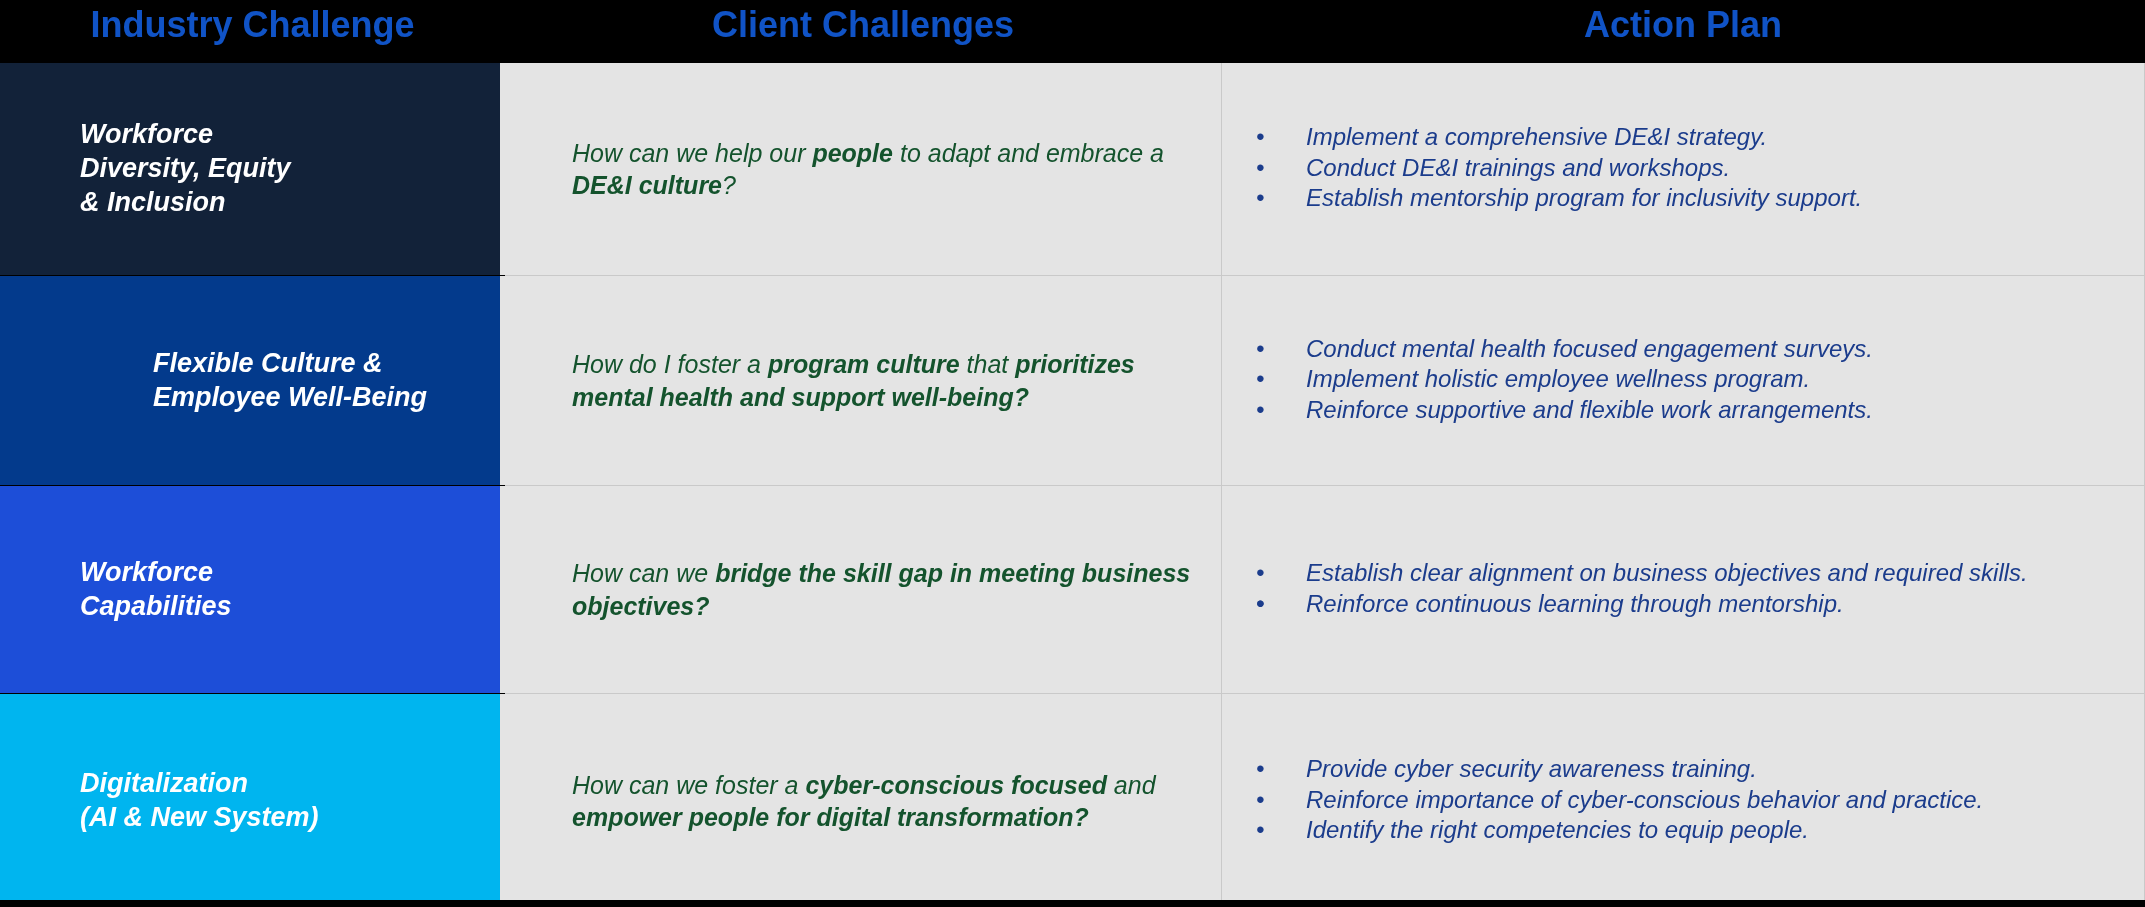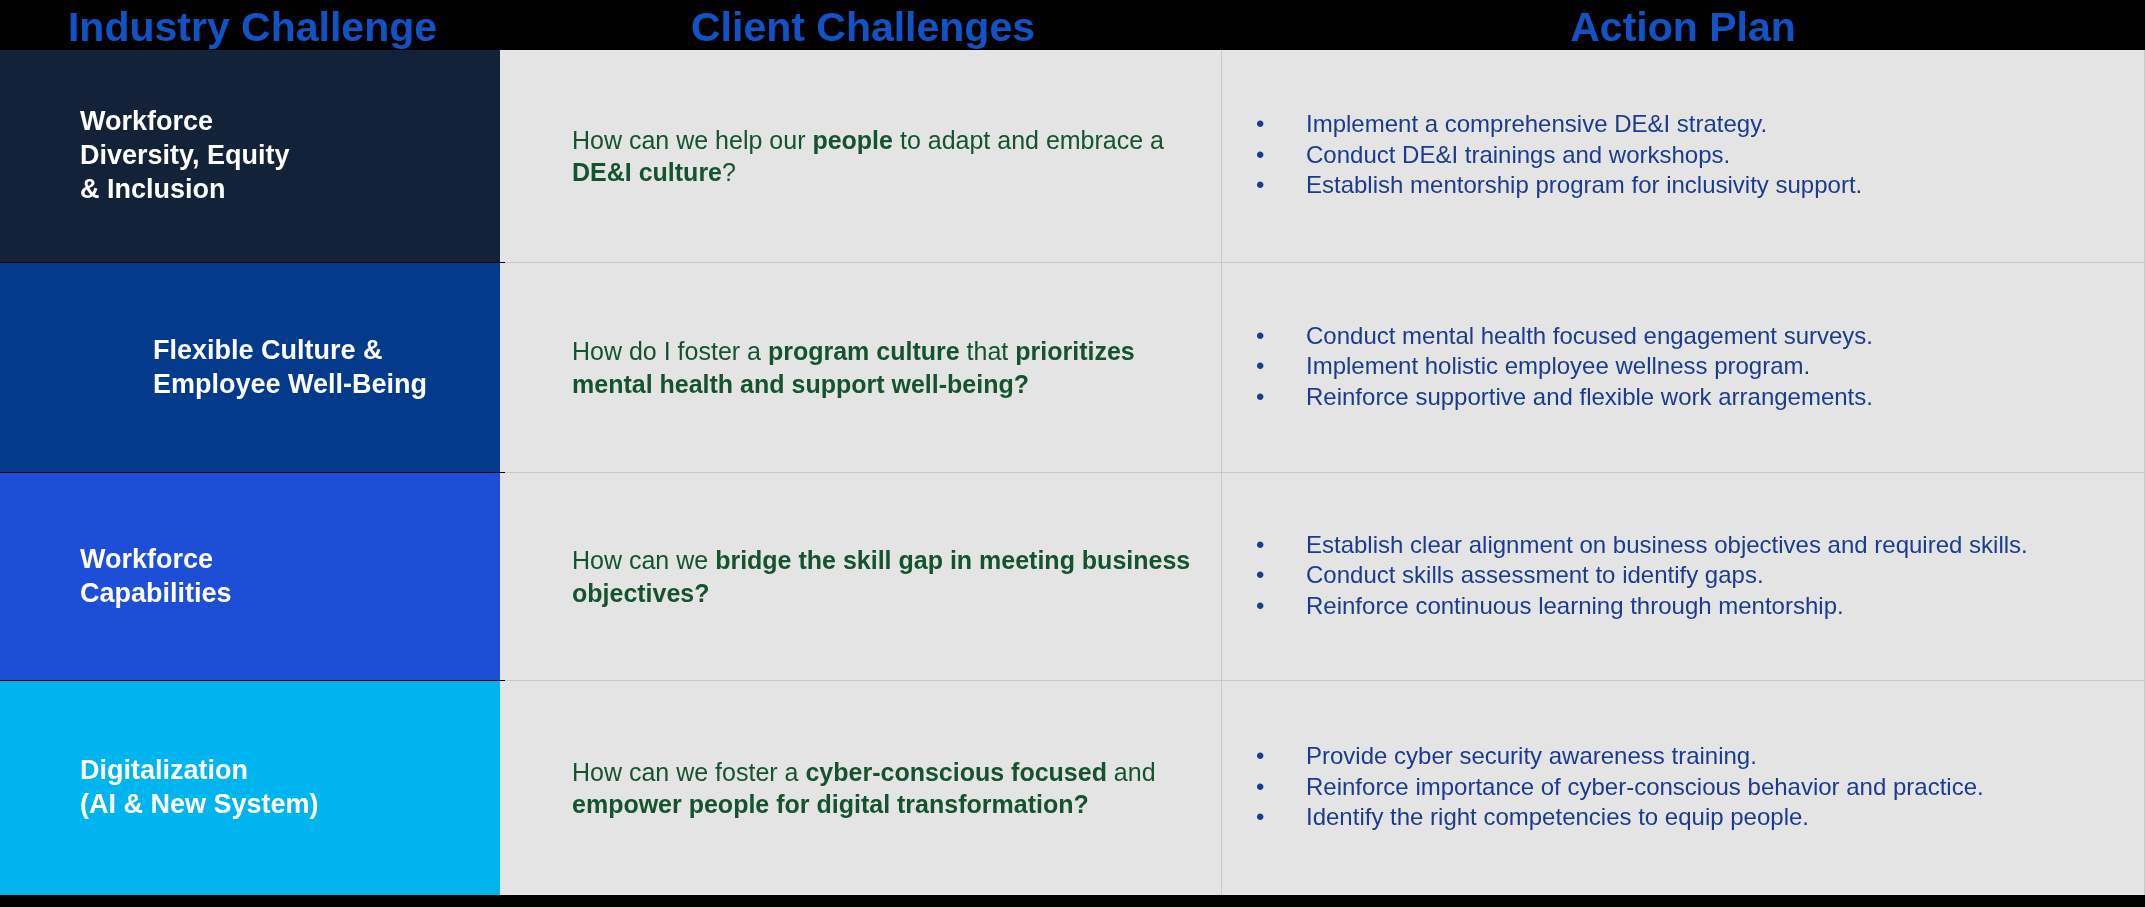--- a/index.html
+++ b/index.html
@@ -21,37 +21,38 @@
   
   .header-row {
     position: absolute;
     left: 0; top: 0;
     width: 2145px; height: 55px;
     background: #000000;
   }
   .hdr {
     position: absolute;
     top: 4px;
-    font-size: 41px;
+    font-size: 36px;
     font-weight: bold;
     color: #1053C6;
     letter-spacing: 0px;
     white-space: nowrap;
     text-align: center;
   }
   .hdr-1 { left: 0px;    width: 505px; }
   .hdr-2 { left: 505px;  width: 716px; }
   .hdr-3 { left: 1221px; width: 924px; }
 
   
   .grid {
     position: absolute;
-    left: 0; top: 50px;
+    left: 0; top: 63px;
     width: 2145px;
     height: 705px;
+    font-style: italic;
   }
   .row {
     position: absolute;
     left: 0;
     width: 2145px;
   }
   .row-0 { top: 0px;   height: 212px; }
   .row-1 { top: 213px; height: 209px; }
   .row-2 { top: 423px; height: 207px; }
   .row-3 { top: 631px; height: 214px; }
@@ -233,21 +234,21 @@
 Capabilities</div>
       </div>
       <div class="arrow" style="color: rgb(29, 78, 216);"></div>
       <div class="client">
         <div class="client-text">How can we <b>bridge the skill gap in meeting business objectives?</b></div>
       </div>
       <div class="vdiv"></div>
       <div class="action">
         <ul class="bullets">
             <li><span class="dot">•</span><span>Establish clear alignment on business objectives and required skills.</span></li>
-            <li><span class="dot">•</span><span>Conduct skills assessment to identify gaps.</span></li>
+            <li><span class="dot">•</span></li>
             <li><span class="dot">•</span><span>Reinforce continuous learning through mentorship.</span></li>
           </ul>
       </div>
       <div class="redge"></div>
       <div class="row-sep" style="top:207px"></div>
     </div>
 
     <div class="row row-3">
       <div class="challenge" style="background: rgb(0, 181, 239);">
         <div class="challenge-label">Digitalization

